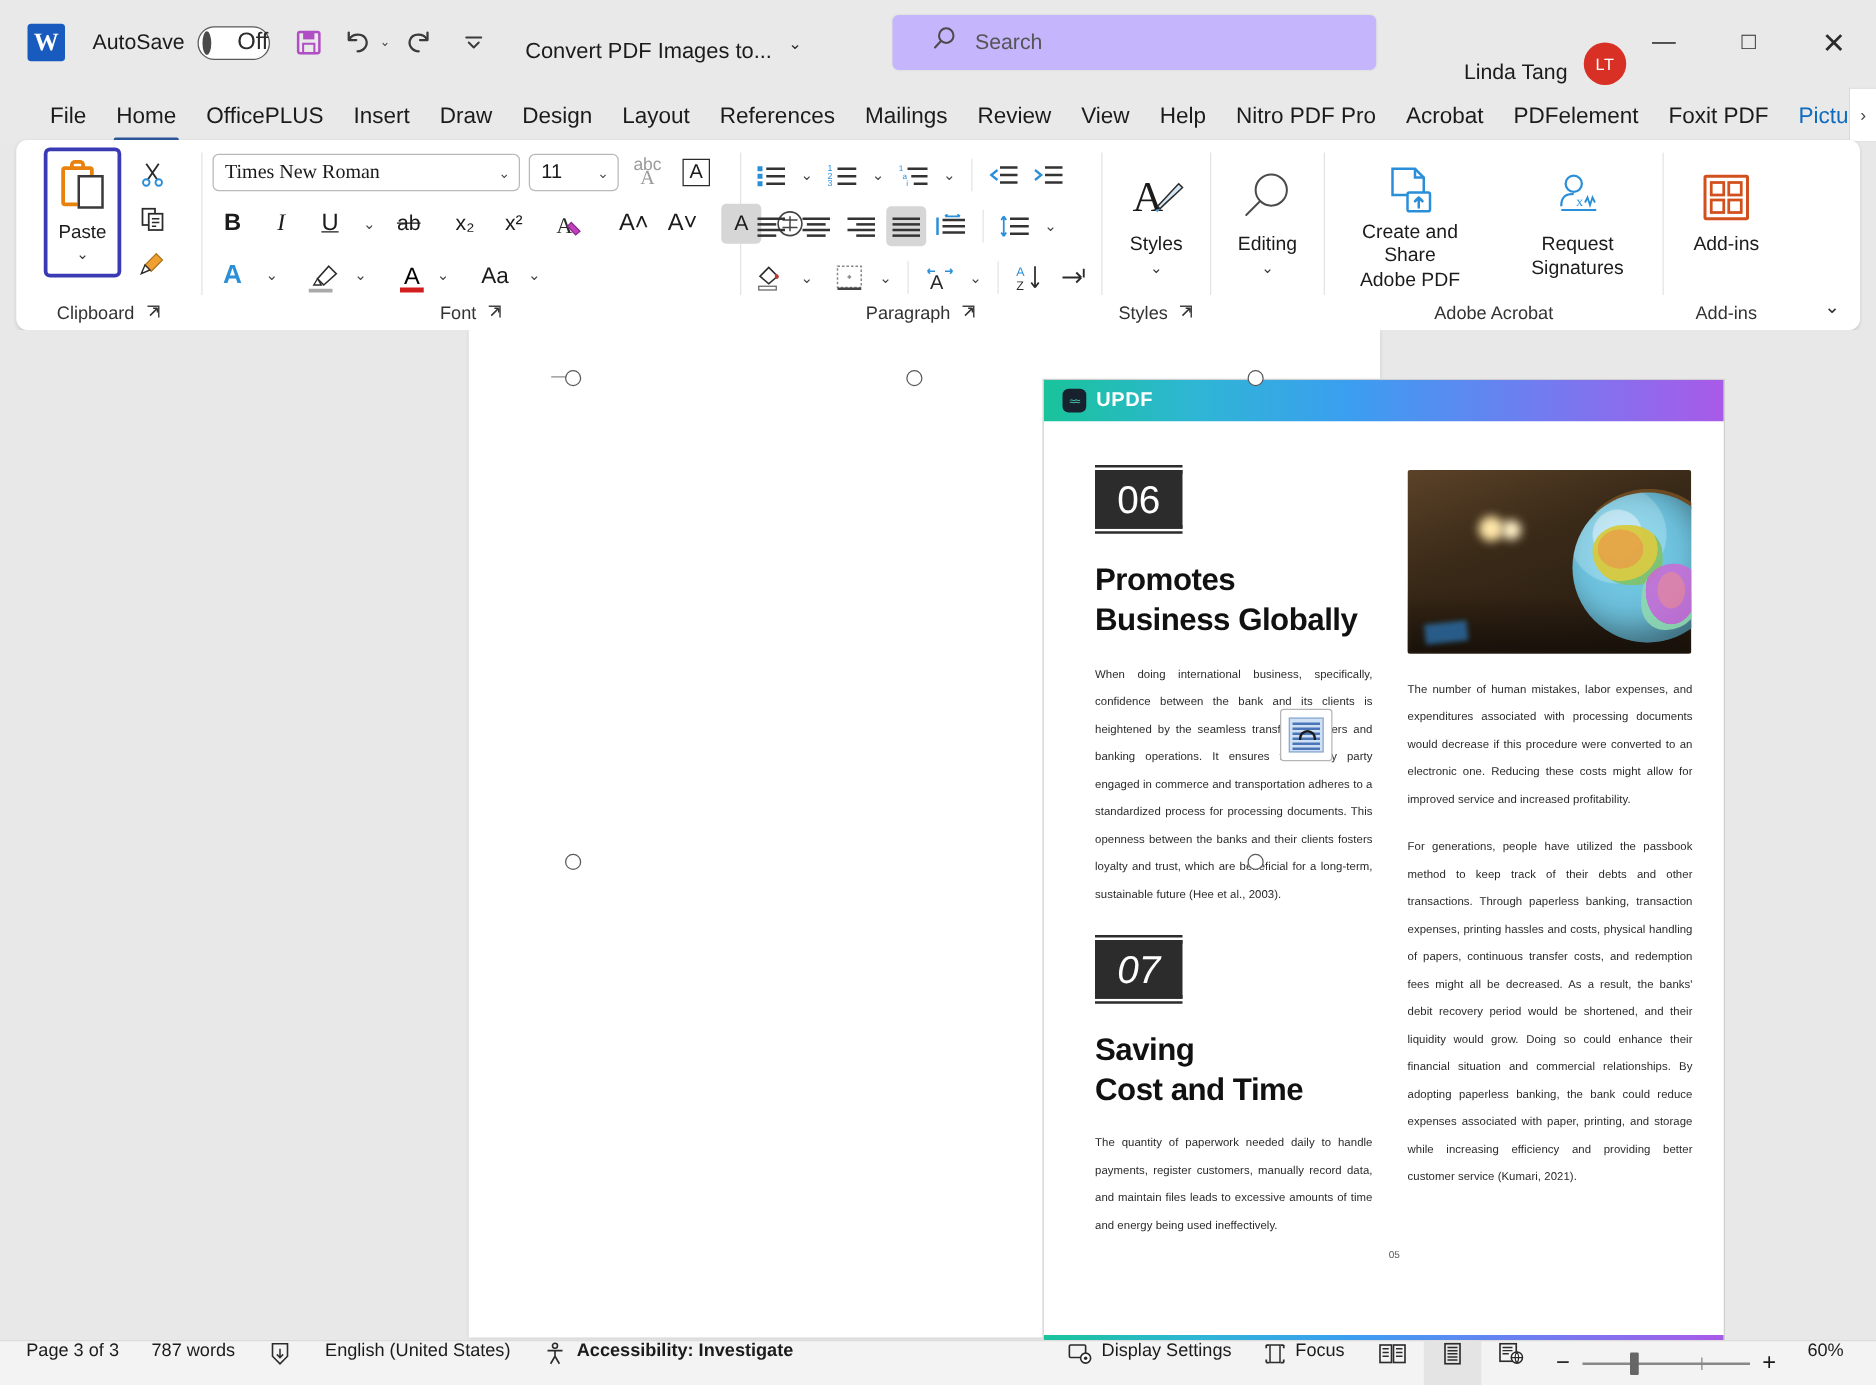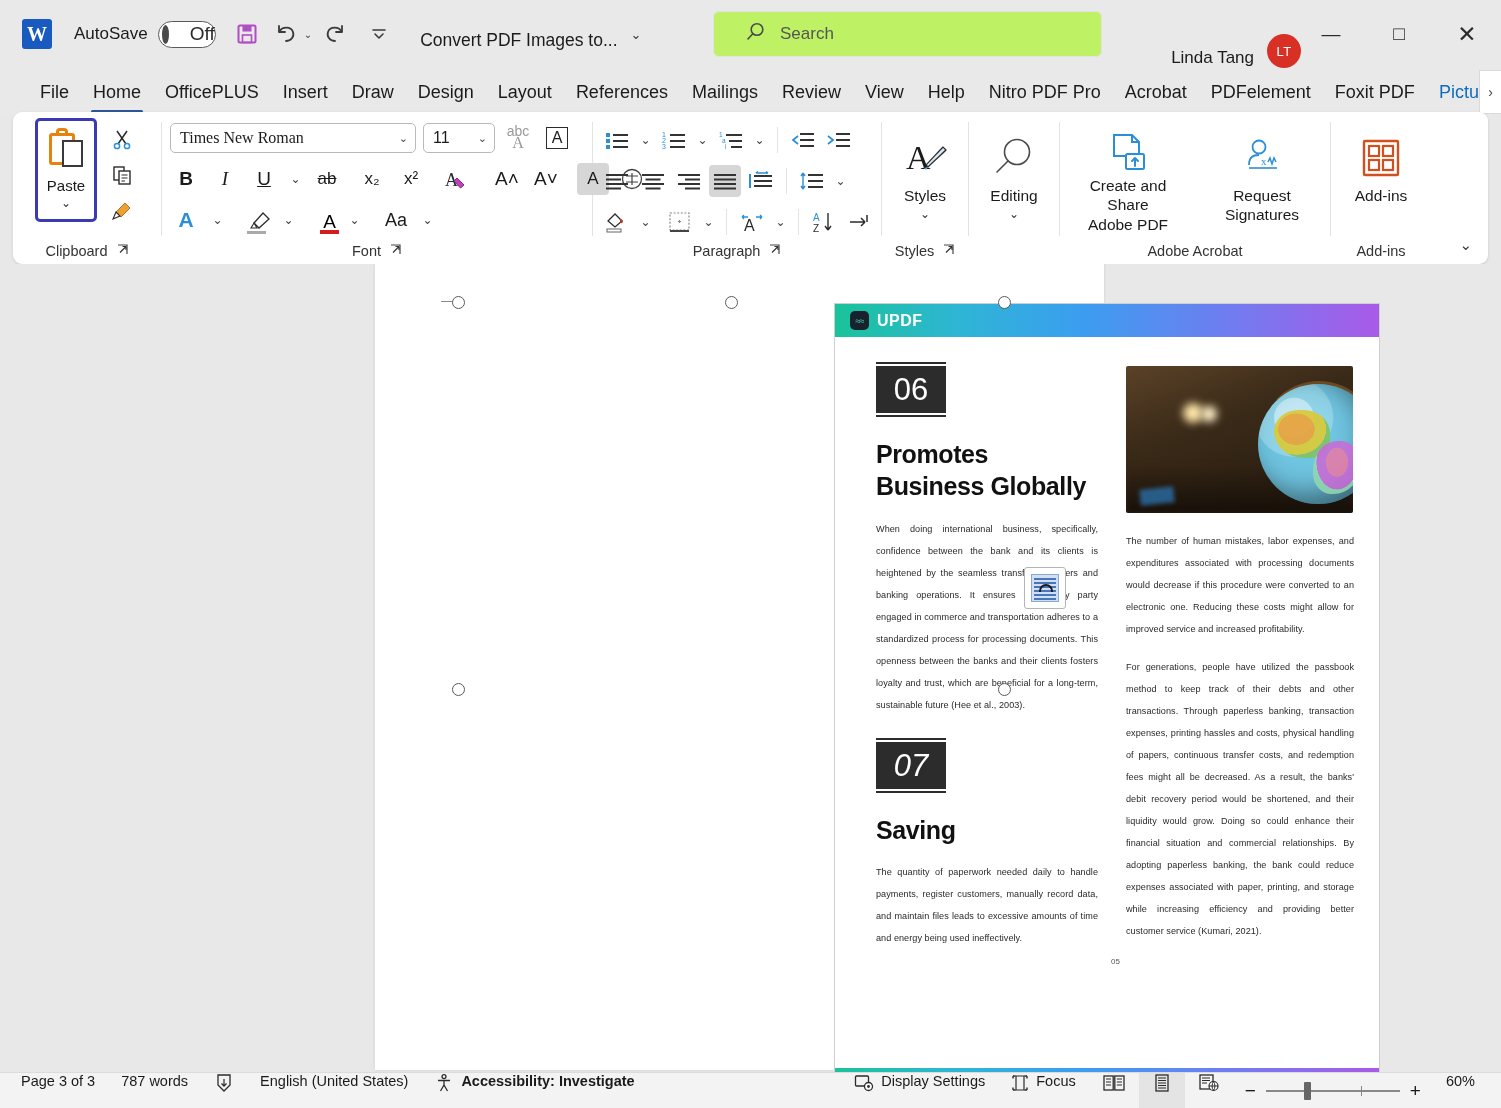--- a/index.html
+++ b/index.html
@@ -43,21 +43,21 @@
   .save-icon { color: #b04ec4; }
   .mini-chev { font-size: 10px; color: #444; margin-left: 2px; }
   .doc-title {
     margin-left: 26px; font-size: 17.5px; color: #1b1b1b;
     white-space: nowrap;
     margin-top: 12px;
   }
   .doc-title-chev { margin-left: 13px; font-size: 13px; color: #333; }
   .searchbox {
     position: absolute; left: 713px; top: 11px;
-    width: 389px; height: 46px; background: #bef264;
+    width: 389px; height: 46px; background: #c4b5fd;
     border-radius: 6px; display: flex; align-items: center;
     border: 1px solid #e2e2e2;
   }
   .searchbox .mag { margin-left: 30px; font-size: 19px; color: #4a4a4a; transform: scaleX(-1); }
   .searchbox .ph { margin-left: 14px; font-size: 17px; color: #555; }
   .userarea {
     position: absolute; right: 200px; top: 0; height: 68px;
     display: flex; align-items: flex-end;
   }
   .username { font-size: 17px; color: #1b1b1b; }
@@ -187,21 +187,21 @@
   .updf-logo {
     margin-left: 15px; width: 19px; height: 19px; border-radius: 5px;
     background: #17222e; display: flex; align-items: center; justify-content: center;
     font-size: 9px; color: #4fd8c0; letter-spacing: -1px;
   }
   .updf-txt { margin-left: 8px; color: #fff; font-size: 16px; font-weight: bold; letter-spacing: .5px; }
   .updf-bot {
     position: absolute; left: 0; bottom: 0; width: 100%; height: 14px;
     background: linear-gradient(90deg,#19c39a 0%,#2eb6d4 22%,#3b9ef0 45%,#6f7df0 72%,#a95ae8 100%);
   }
-  .pdfinner { position: relative; padding: 29px 24px 0 41px; }
+  .pdfinner { position: relative; padding: 39px 24px 0 41px; }
   .numbox {
     width: 70px; height: 47px; background: #2c2c2c; color: #fff;
     display: flex; align-items: center; justify-content: center;
     font-size: 31px; font-family: "Liberation Sans", sans-serif;
     border-top: 3px solid #2c2c2c; border-bottom: 3px solid #2c2c2c;
     position: relative;
   }
   .numbox::before { content:""; position:absolute; left:0; right:0; top:-7px; height:2px; background:#2c2c2c; }
   .numbox::after { content:""; position:absolute; left:0; right:0; bottom:-7px; height:2px; background:#2c2c2c; }
   .numbox.ital { font-style: italic; }
@@ -805,20 +805,21 @@
               <div class="numbox">06</div>
               <div class="sec-heading">
                 <div>Promotes</div>
                 <div>Business Globally</div>
               </div>
               <p class="body-p" style="margin-top:16px;">When doing international business, specifically, confidence between the bank and its clients is heightened by the seamless transfer of papers and banking operations. It ensures that every party engaged in commerce and transportation adheres to a standardized process for processing documents. This openness between the banks and their clients fosters loyalty and trust, which are beneficial for a long-term, sustainable future (Hee et al., 2003).</p>
 
               <div class="numbox ital" style="margin-top:26px;">07</div>
               <div class="sec-heading">
                 <div>Saving</div>
+                <div>Cost and Time</div>
               </div>
               <p class="body-p" style="margin-top:15px;">The quantity of paperwork needed daily to handle payments, register customers, manually record data, and maintain files leads to excessive amounts of time and energy being used ineffectively.</p>
             </div>
 
             <div class="colR">
               <div class="hero">
                 <div class="deskblur"></div>
                 <div class="lamp1"></div>
                   <div class="lamp2"></div>
                 <div class="bluepaper"></div>

